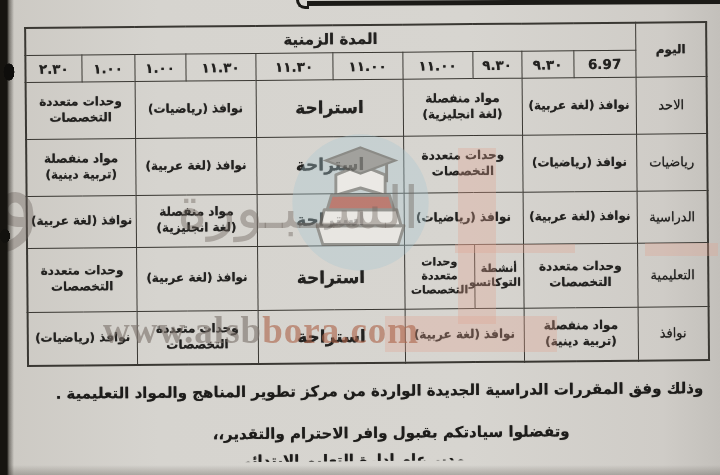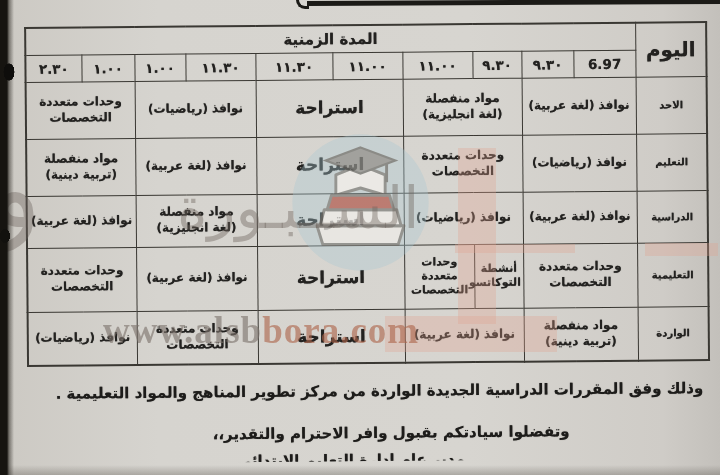--- a/index.html
+++ b/index.html
@@ -26,23 +26,23 @@
   .top-rule{position:absolute;left:307px;top:0;width:413px;height:5px;background:#1b1a17;z-index:5;transform:rotate(-.25deg);}
   .top-rule-tail{position:absolute;left:296px;top:0;width:13px;height:9px;z-index:5;
     border-left:3px solid #1b1a17;border-bottom:3px solid #1b1a17;border-bottom-left-radius:9px;}
   .sheet{position:absolute;left:18px;top:24px;width:700px;transform:rotate(-.5deg);z-index:1;}
   table{border-collapse:collapse;table-layout:fixed;width:679px;margin-left:8px;
     border:2.4px solid var(--border);color:var(--ink);}
   th,td{border:1.6px solid var(--border);text-align:center;vertical-align:middle;
     padding:1px 2px;text-shadow:0 0 .7px rgba(35,34,32,.75);}
   thead tr{height:27px;}
   th.duration{font-size:15px;font-weight:700;}
-  th.day-col{font-size:20px;font-weight:700;}
+  th.day-col{font-size:12px;font-weight:700;}
   th.time{font-size:13.5px;font-weight:700;margin-top:18px;}
-  th.day-name{font-size:10px;font-weight:700;}
+  th.day-name{font-size:13px;font-weight:400;}
   td.activity{font-size:12px;font-weight:700;white-space:pre-line;line-height:1.3;}
   td.narrow{font-size:11px;}
   td.brk{font-size:17px;letter-spacing:.5px;font-weight:700;}
   tbody tr:nth-child(1){height:57px;}
   tbody tr:nth-child(2){height:57px;}
   tbody tr:nth-child(3){height:52px;}
   tbody tr:nth-child(4){height:64px;}
   tbody tr:nth-child(5){height:54px;}
   .footer{direction:rtl;color:#1d1c1a;font-weight:700;}
   .footer p{font-size:15px;text-align:right;text-shadow:0 0 .7px rgba(30,29,27,.7);}
@@ -115,21 +115,21 @@
             <th class="day-name">الاحد</th>
             <td class="activity" colspan="2">نوافذ (لغة عربية)</td>
             <td class="activity" colspan="2">مواد منفصلة
 (لغة انجليزية)</td>
             <td class="activity brk" colspan="2">استراحة</td>
             <td class="activity" colspan="2">نوافذ (رياضيات)</td>
             <td class="activity" colspan="2">وحدات متعددة
 التخصصات</td>
           </tr>
           <tr>
-            <th class="day-name">التعليم</th>
+            <th class="day-name">رياضيات</th>
             <td class="activity" colspan="2">نوافذ (رياضيات)</td>
             <td class="activity" colspan="2">وحدات متعددة
 التخصصات</td>
             <td class="activity brk" colspan="2">استراحة</td>
             <td class="activity" colspan="2">نوافذ (لغة عربية)</td>
             <td class="activity" colspan="2">مواد منفصلة
 (تربية دينية)</td>
           </tr>
           <tr>
             <th class="day-name">الدراسية</th>
@@ -148,21 +148,21 @@
 التوكاتسو</td>
             <td class="activity narrow" colspan="1">وحدات
 متعددة
 التخصصات</td>
             <td class="activity brk" colspan="2">استراحة</td>
             <td class="activity" colspan="2">نوافذ (لغة عربية)</td>
             <td class="activity" colspan="2">وحدات متعددة
 التخصصات</td>
           </tr>
           <tr>
-            <th class="day-name">الواردة</th>
+            <th class="day-name">نوافذ</th>
             <td class="activity" colspan="2">مواد منفصلة
 (تربية دينية)</td>
             <td class="activity" colspan="2">نوافذ (لغة عربية)</td>
             <td class="activity brk" colspan="2">استراحة</td>
             <td class="activity" colspan="2">وحدات متعددة
 التخصصات</td>
             <td class="activity" colspan="2">نوافذ (رياضيات)</td>
           </tr>
         </tbody>
     </table>

